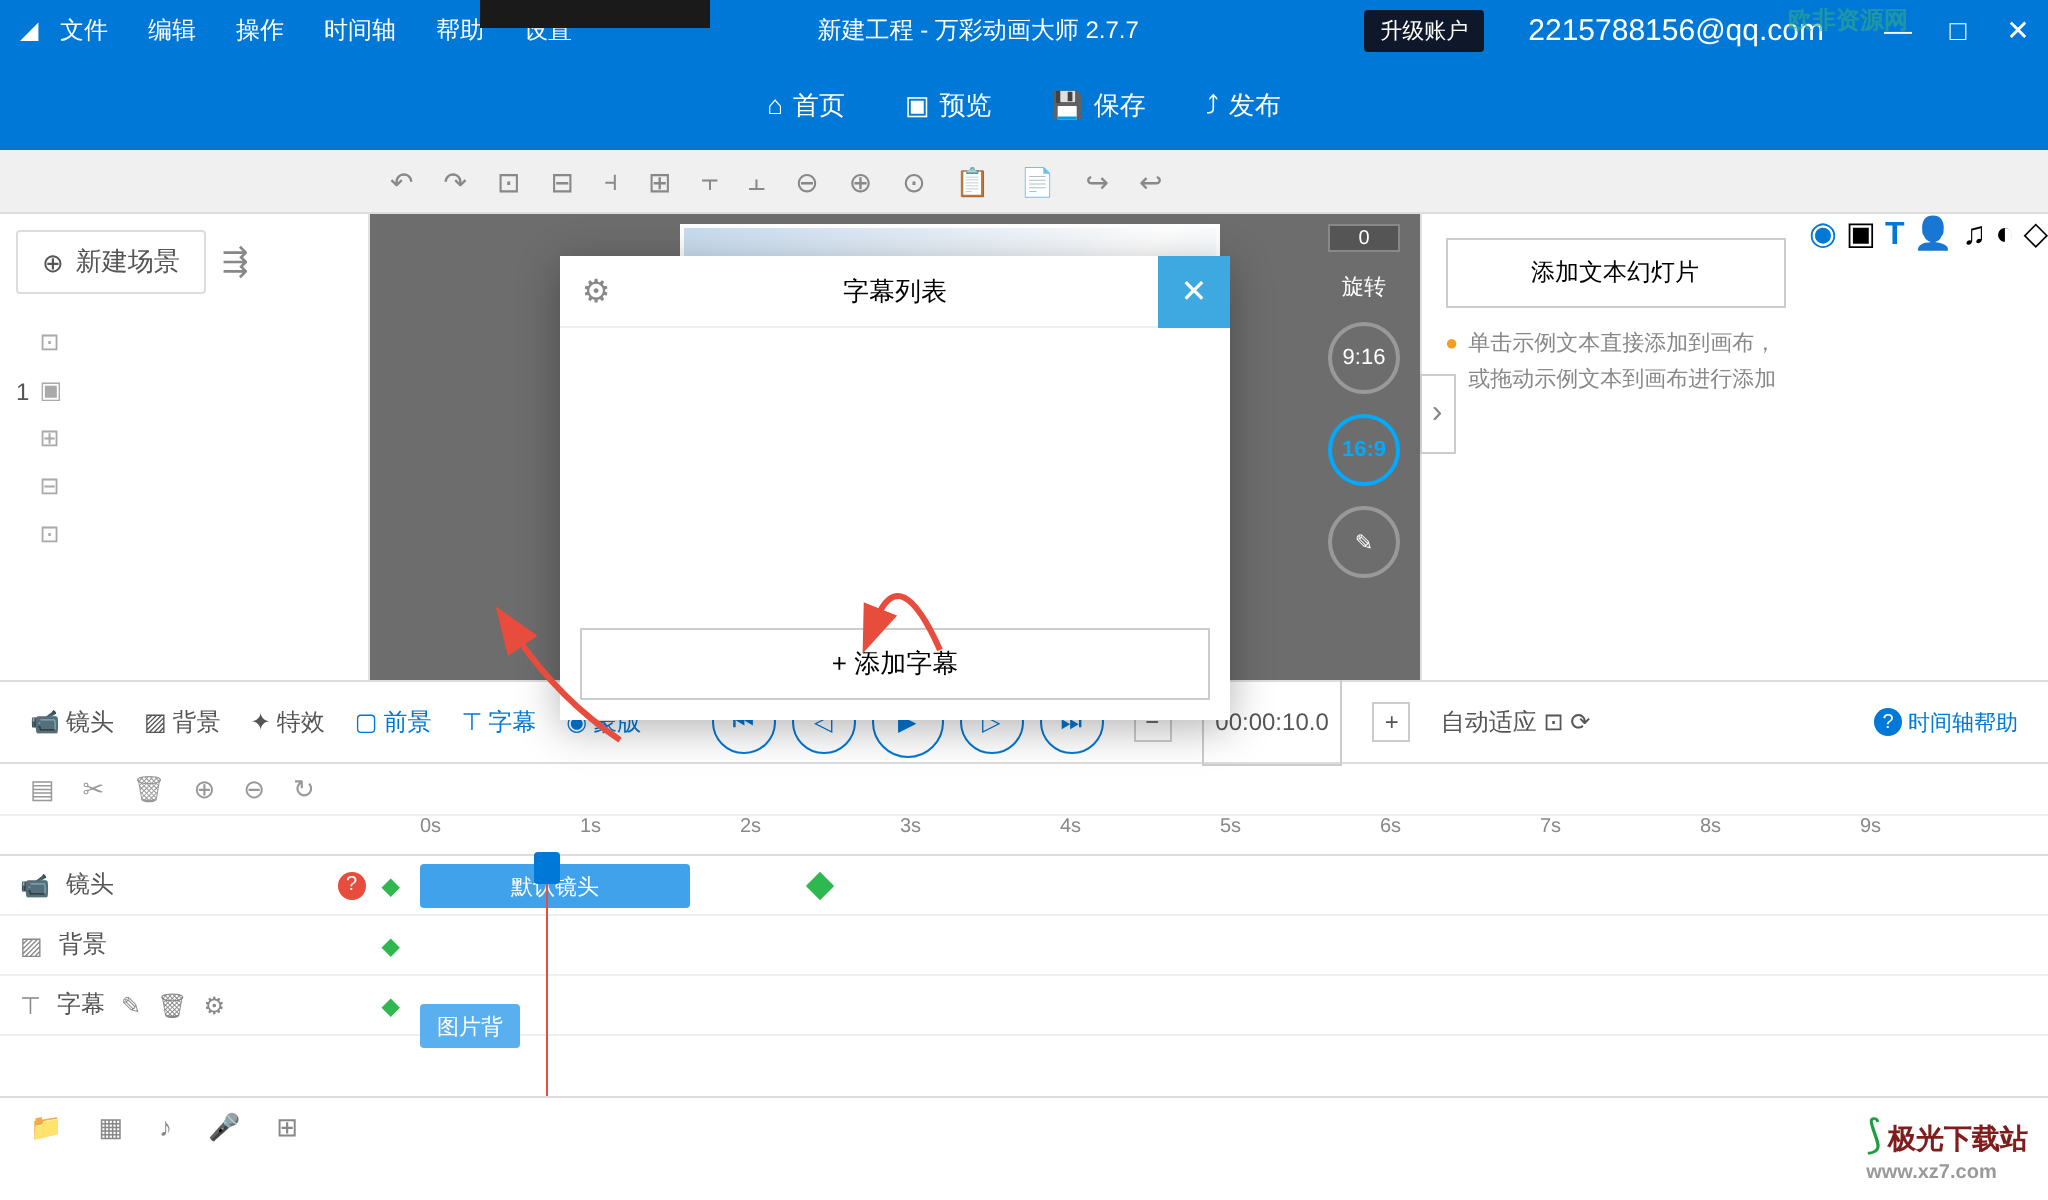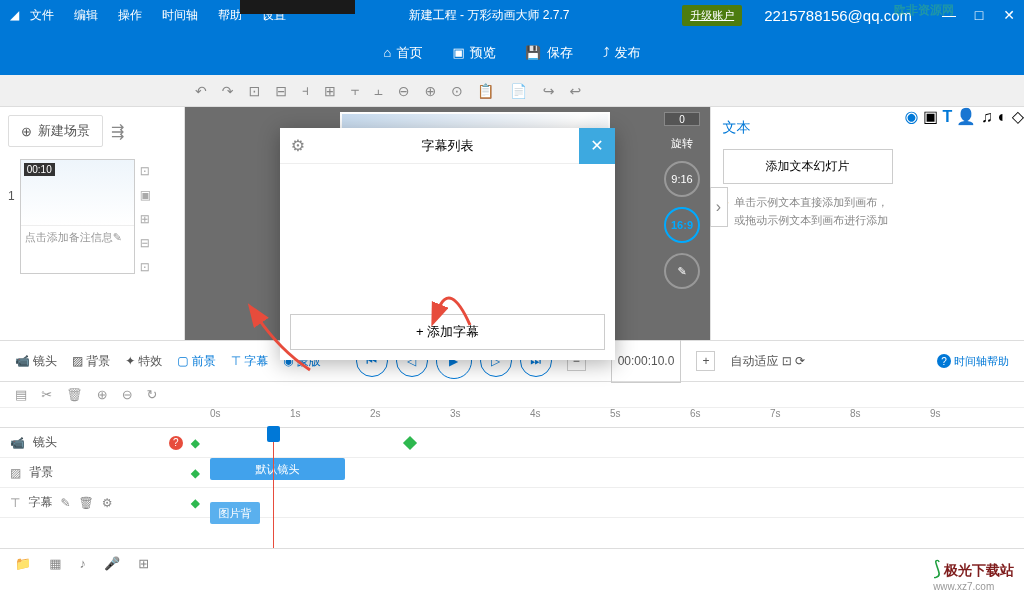--- a/index.html
+++ b/index.html
@@ -2,21 +2,21 @@
 <html><head>
 <meta charset="utf-8">
 <style>
 * { margin: 0; padding: 0; box-sizing: border-box; font-family: "Microsoft YaHei", sans-serif; }
 body { width: 1024px; height: 600px; overflow: hidden; background: #fff; position: relative; }
 
 .titlebar { height: 30px; background: #0078d7; display: flex; align-items: center; color: #fff; font-size: 12px; }
 .titlebar .menu { display: flex; gap: 0; }
 .titlebar .menu span { padding: 0 10px; line-height: 30px; cursor: pointer; }
 .titlebar .title-center { flex: 1; text-align: center; }
-.titlebar .upgrade { background: #4d7c0f; padding: 3px 8px; border-radius: 2px; font-size: 11px; text-decoration: underline; }
+.titlebar .upgrade { background: #0f172a; padding: 3px 8px; border-radius: 2px; font-size: 11px; }
 .titlebar .account { padding: 0 22px; font-size: 15px; }
 .titlebar .win-controls { display: flex; }
 .titlebar .win-controls span { width: 30px; text-align: center; font-size: 14px; line-height: 30px; cursor: pointer; }
 
 .toolbar-main { height: 45px; background: #0078d7; display: flex; align-items: center; justify-content: center; gap: 30px; color: #fff; font-size: 13px; }
 .toolbar-main .titem { display: flex; align-items: center; gap: 5px; cursor: pointer; }
 
 .toolbar2 { height: 32px; background: #f0f0f0; border-bottom: 1px solid #ddd; display: flex; align-items: center; padding: 0 195px 0 195px; gap: 15px; color: #888; }
 .toolbar2 span { font-size: 14px; cursor: pointer; }
 
@@ -45,21 +45,21 @@
 .rbtn { border: 1px solid #ccc; padding: 8px; text-align: center; margin-bottom: 10px; cursor: pointer; font-size:12px; }
 .hint { font-size: 11px; color: #888; line-height: 1.6; display: flex; gap: 5px; }
 .hint .bulb { color: #f0a020; }
 
 .timeline-hdr { height: 42px; border-top: 1px solid #ddd; border-bottom: 1px solid #ddd; display: flex; align-items: center; padding: 0 15px; gap: 15px; font-size: 12px; color: #555; background:#fff;}
 .timeline-hdr .tool { display: flex; align-items: center; gap: 3px; cursor: pointer; }
 .timeline-hdr .tool.active { color: #0078d7; }
 .play-controls { display: flex; align-items: center; gap: 8px; margin-left: 20px; }
 .play-btn { width: 32px; height: 32px; border: 1px solid #0078d7; border-radius: 50%; display: flex; align-items: center; justify-content: center; color: #0078d7; cursor: pointer; font-size:12px;}
 .play-btn.main { width: 36px; height: 36px; }
-.time-display { border: 1px solid #ccc; padding: 14px 6px; font-size: 12px; margin-left:10px;}
+.time-display { border: 1px solid #ccc; padding: 14px 6px; font-size: 12px; }
 .timeline-help { position:absolute; right:15px; font-size:11px; color:#0078d7; display:flex; align-items:center; gap:3px;}
 
 .tl-row2 { height:26px; border-bottom:1px solid #eee; display:flex; align-items:center; padding:0 15px; gap:14px; color:#999; font-size:13px;}
 
 .ruler { height: 20px; border-bottom: 1px solid #ddd; display: flex; font-size: 10px; color: #888; position: relative; padding-left:210px;}
 .ruler span { position:absolute; }
 .playhead { position: absolute; top: 0; bottom: 0; width: 1px; background: #e74c3c; left: 273px; z-index:5;}
 .playhead::before { content:''; position:absolute; top:-2px; left:-6px; width:13px; height:16px; background:#0078d7; border-radius:2px;}
 
 .tracks { position: relative; }
@@ -82,21 +82,21 @@
 .modal-body { height: 140px; }
 .modal-footer { padding: 10px; }
 .add-sub-btn { border: 1px solid #ccc; padding: 8px; text-align: center; font-size: 13px; cursor: pointer; }
 
 
 .arrow { position: absolute; z-index: 200; pointer-events: none; }
 .arrow svg { overflow: visible; }
 
 .watermark { position:absolute; right:10px; bottom:8px; font-size:11px; color:#0a8; z-index:300;}
 .watermark .wm1 { color:#7f1d1d; font-weight:bold; font-size:14px;}
-.watermark .wm2 { color:#999; font-size:10px;}
+.watermark .wm2 { color:#999; font-size:10px;font-weight:bold;}
 
 .top-wm { position:absolute; top:2px; right:70px; z-index:400; font-size:12px; color:#3a8; font-weight:bold; opacity:0.6;}
 .dark-strip { position:absolute; top:0; left:240px; width:115px; height:14px; background:#1a1a1a; z-index:1;}
 </style>
 </head>
 <body>
 
 <div class="dark-strip"></div>
 
 <div class="titlebar">
@@ -162,25 +162,20 @@
   <div class="left-panel">
     <div style="display:flex; gap:8px; align-items:center;">
       <div class="new-scene-btn">
         <span>⊕</span>
         <span>新建场景</span>
       </div>
       <span style="color:#888;">⇶</span>
     </div>
     <div class="scene-thumb">
       <div class="num">1</div>
-      <div class="thumb">
-        <div class="thumb-time">00:10</div>
-        <div class="thumb-img"></div>
-        <div class="thumb-note">点击添加备注信息✎</div>
-      </div>
       <div class="side-icons">
         <span>⊡</span>
         <span>▣</span>
         <span>⊞</span>
         <span>⊟</span>
         <span>⊡</span>
       </div>
     </div>
   </div>
 
@@ -190,21 +185,20 @@
       <div class="rotbox">0</div>
       <div class="rotlabel">旋转</div>
       <div class="badge">9:16</div>
       <div class="badge active">16:9</div>
       <div class="badge">✎</div>
     </div>
     <div style="position:absolute; right:-18px; top:80px; width:18px; height:40px; background:#fff; border:1px solid #ccc; display:flex; align-items:center; justify-content:center; color:#888;">›</div>
   </div>
 
   <div class="right-panel">
-    <div class="rtitle">文本</div>
     <div class="rbtn">添加文本幻灯片</div>
     <div class="hint">
       <span class="bulb">●</span>
       <span>单击示例文本直接添加到画布，或拖动示例文本到画布进行添加</span>
     </div>
   </div>
 
   <div class="rside">
     <span style="color:#0078d7;">◉</span>
     <span>▣</span>
@@ -278,21 +272,21 @@
   <div class="playhead"></div>
   <div class="track">
     <div class="track-label">
       <span class="tic">📹</span>
       <span>镜头</span>
       <span style="flex:1"></span>
       <span class="warn-dot">?</span>
       <span style="color:#2eb84f;">◆</span>
     </div>
     <div class="track-content">
-      <div class="clip" style="left:0; width:135px;margin-top:26px;">默认镜头</div>
+      <div class="clip" style="left:0; width:135px;">默认镜头</div>
       <div class="diamond" style="left:195px;"></div>
     </div>
   </div>
   <div class="track">
     <div class="track-label">
       <span class="tic">▨</span>
       <span>背景</span>
       <span style="flex:1"></span>
       <span style="color:#2eb84f;">◆</span>
     </div>

